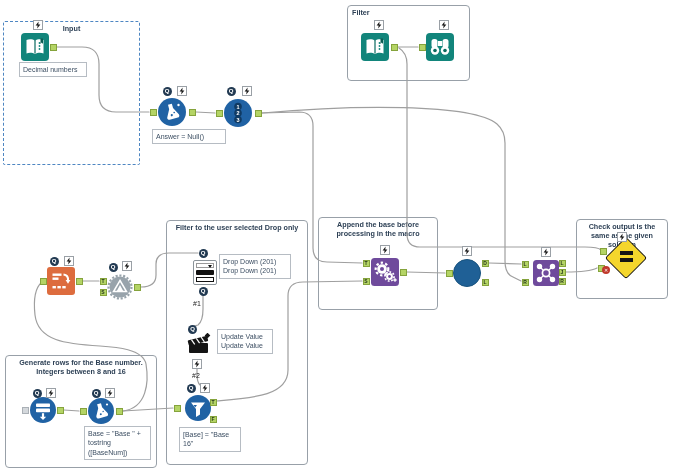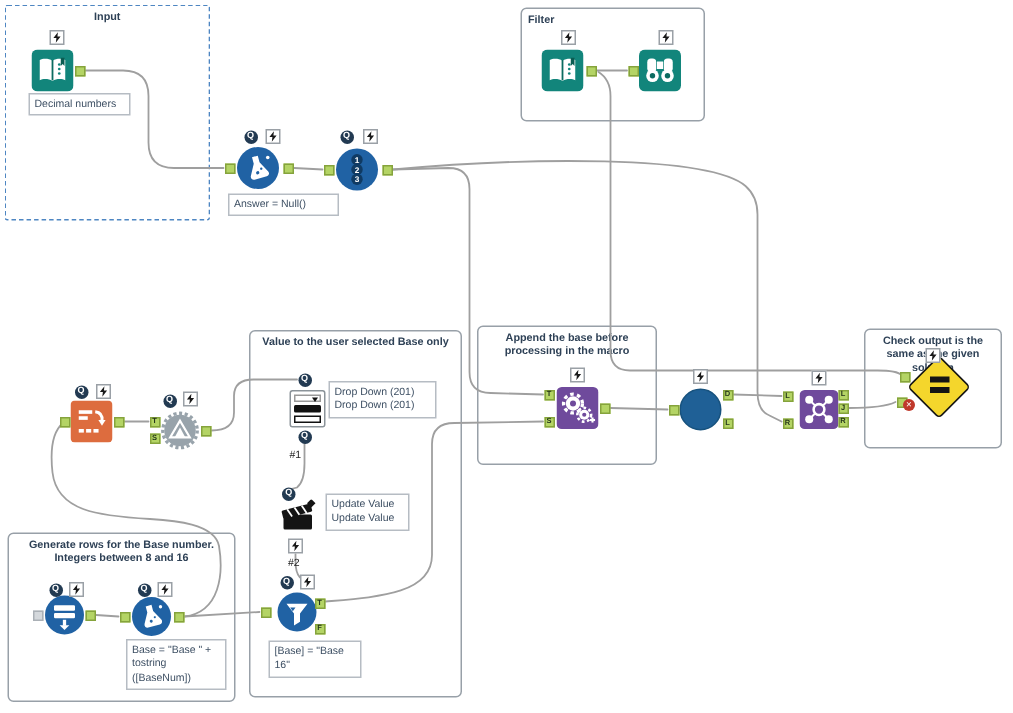--- a/index.html
+++ b/index.html
@@ -32,28 +32,28 @@
                 transform:rotate(45deg);border-radius:3px;box-sizing:border-box;z-index:3;}
   .test-eq{position:absolute;width:13px;height:3.5px;background:#141414;z-index:3;}
   .redbadge{position:absolute;width:8px;height:8px;border-radius:50%;background:#c0392b;color:#fff;font-size:5px;line-height:8px;
             text-align:center;z-index:5;}
 </style>
 </head>
 <body>
 
 <div id="canvas">
 
-  <div class="container dashed" style="left:3px;top:3px;width:137px;height:144px;">
+  <div class="container dashed" style="left:3px;top:21px;width:137px;height:144px;">
     <span class="ctitle">Input</span>
   </div>
   <div class="container" style="left:347px;top:5px;width:123px;height:76px;">
     <span class="ctitle left">Filter</span>
   </div>
   <div class="container" style="left:166px;top:220px;width:142px;height:245px;">
-    <span class="ctitle">Value to the user selected Base only</span>
+    <span class="ctitle">Filter to the user selected Drop only</span>
   </div>
   <div class="container" style="left:318px;top:217px;width:120px;height:93px;">
     <span class="ctitle" style="padding:0 8px;">Append the base before processing in the macro</span>
   </div>
   <div class="container" style="left:576px;top:219px;width:92px;height:80px;">
     <span class="ctitle">Check output is the same as the given solution</span>
   </div>
   <div class="container" style="left:5px;top:355px;width:152px;height:113px;">
     <span class="ctitle">Generate rows for the Base number. Integers between 8 and 16</span>
   </div>

